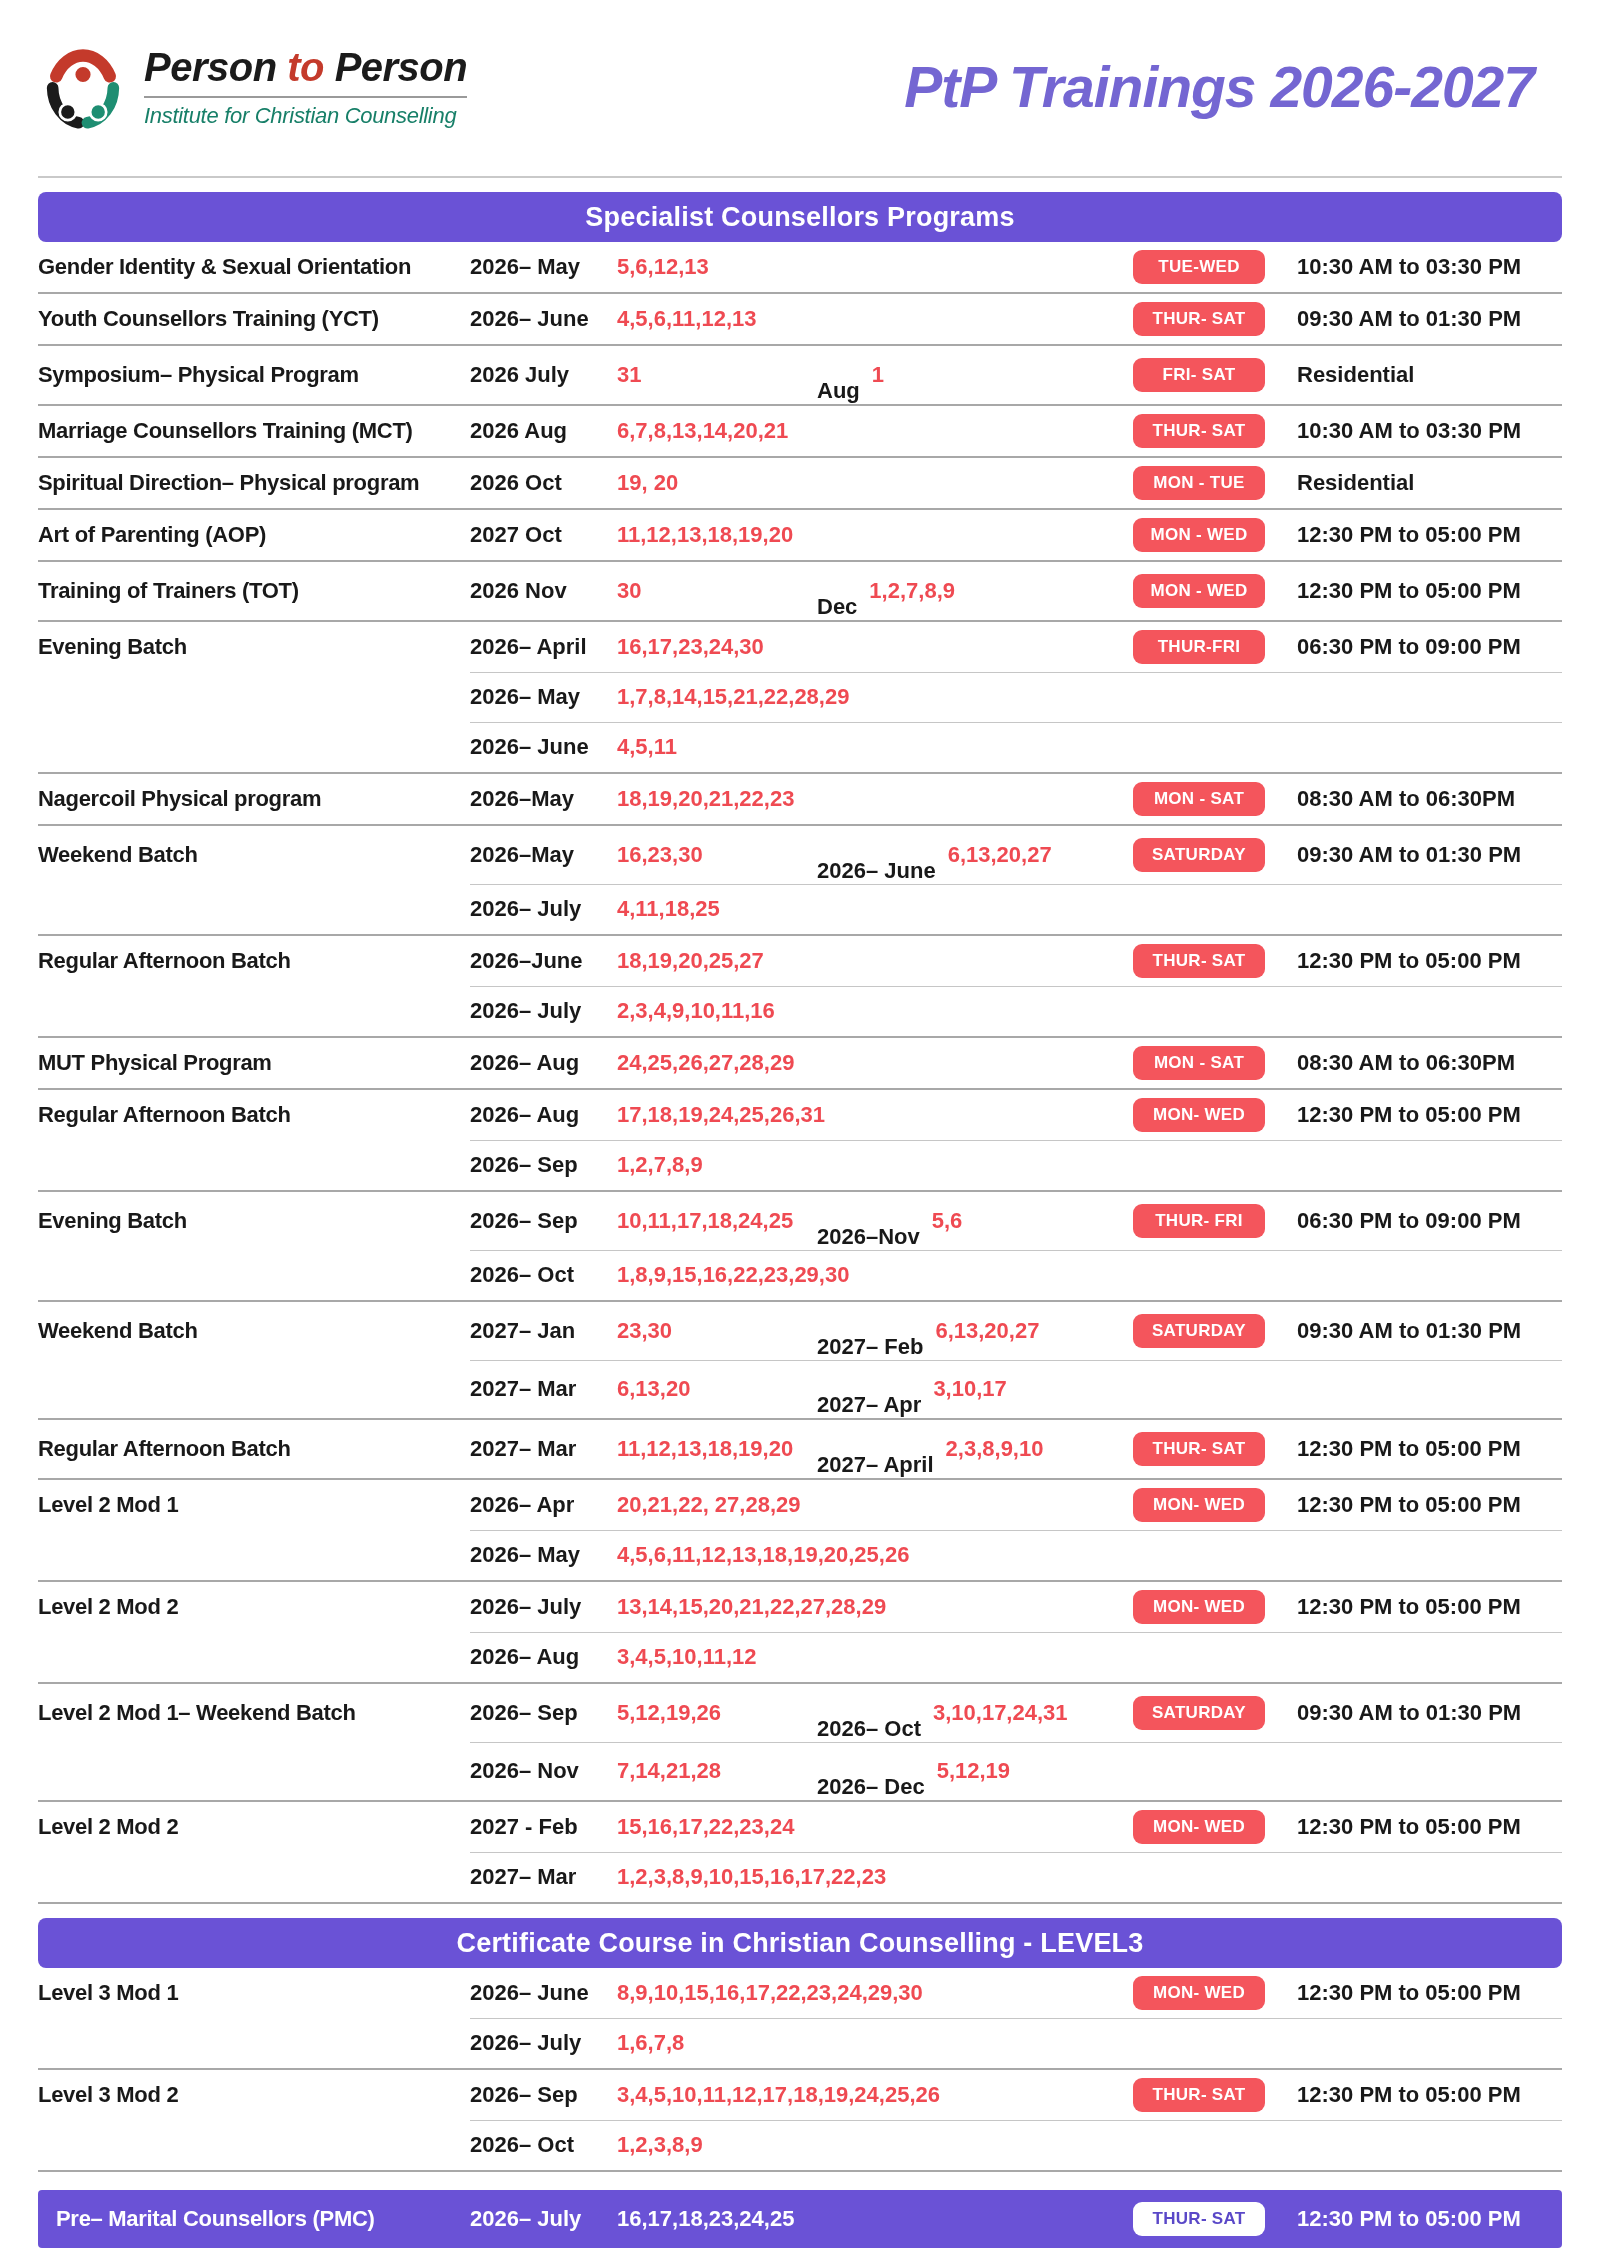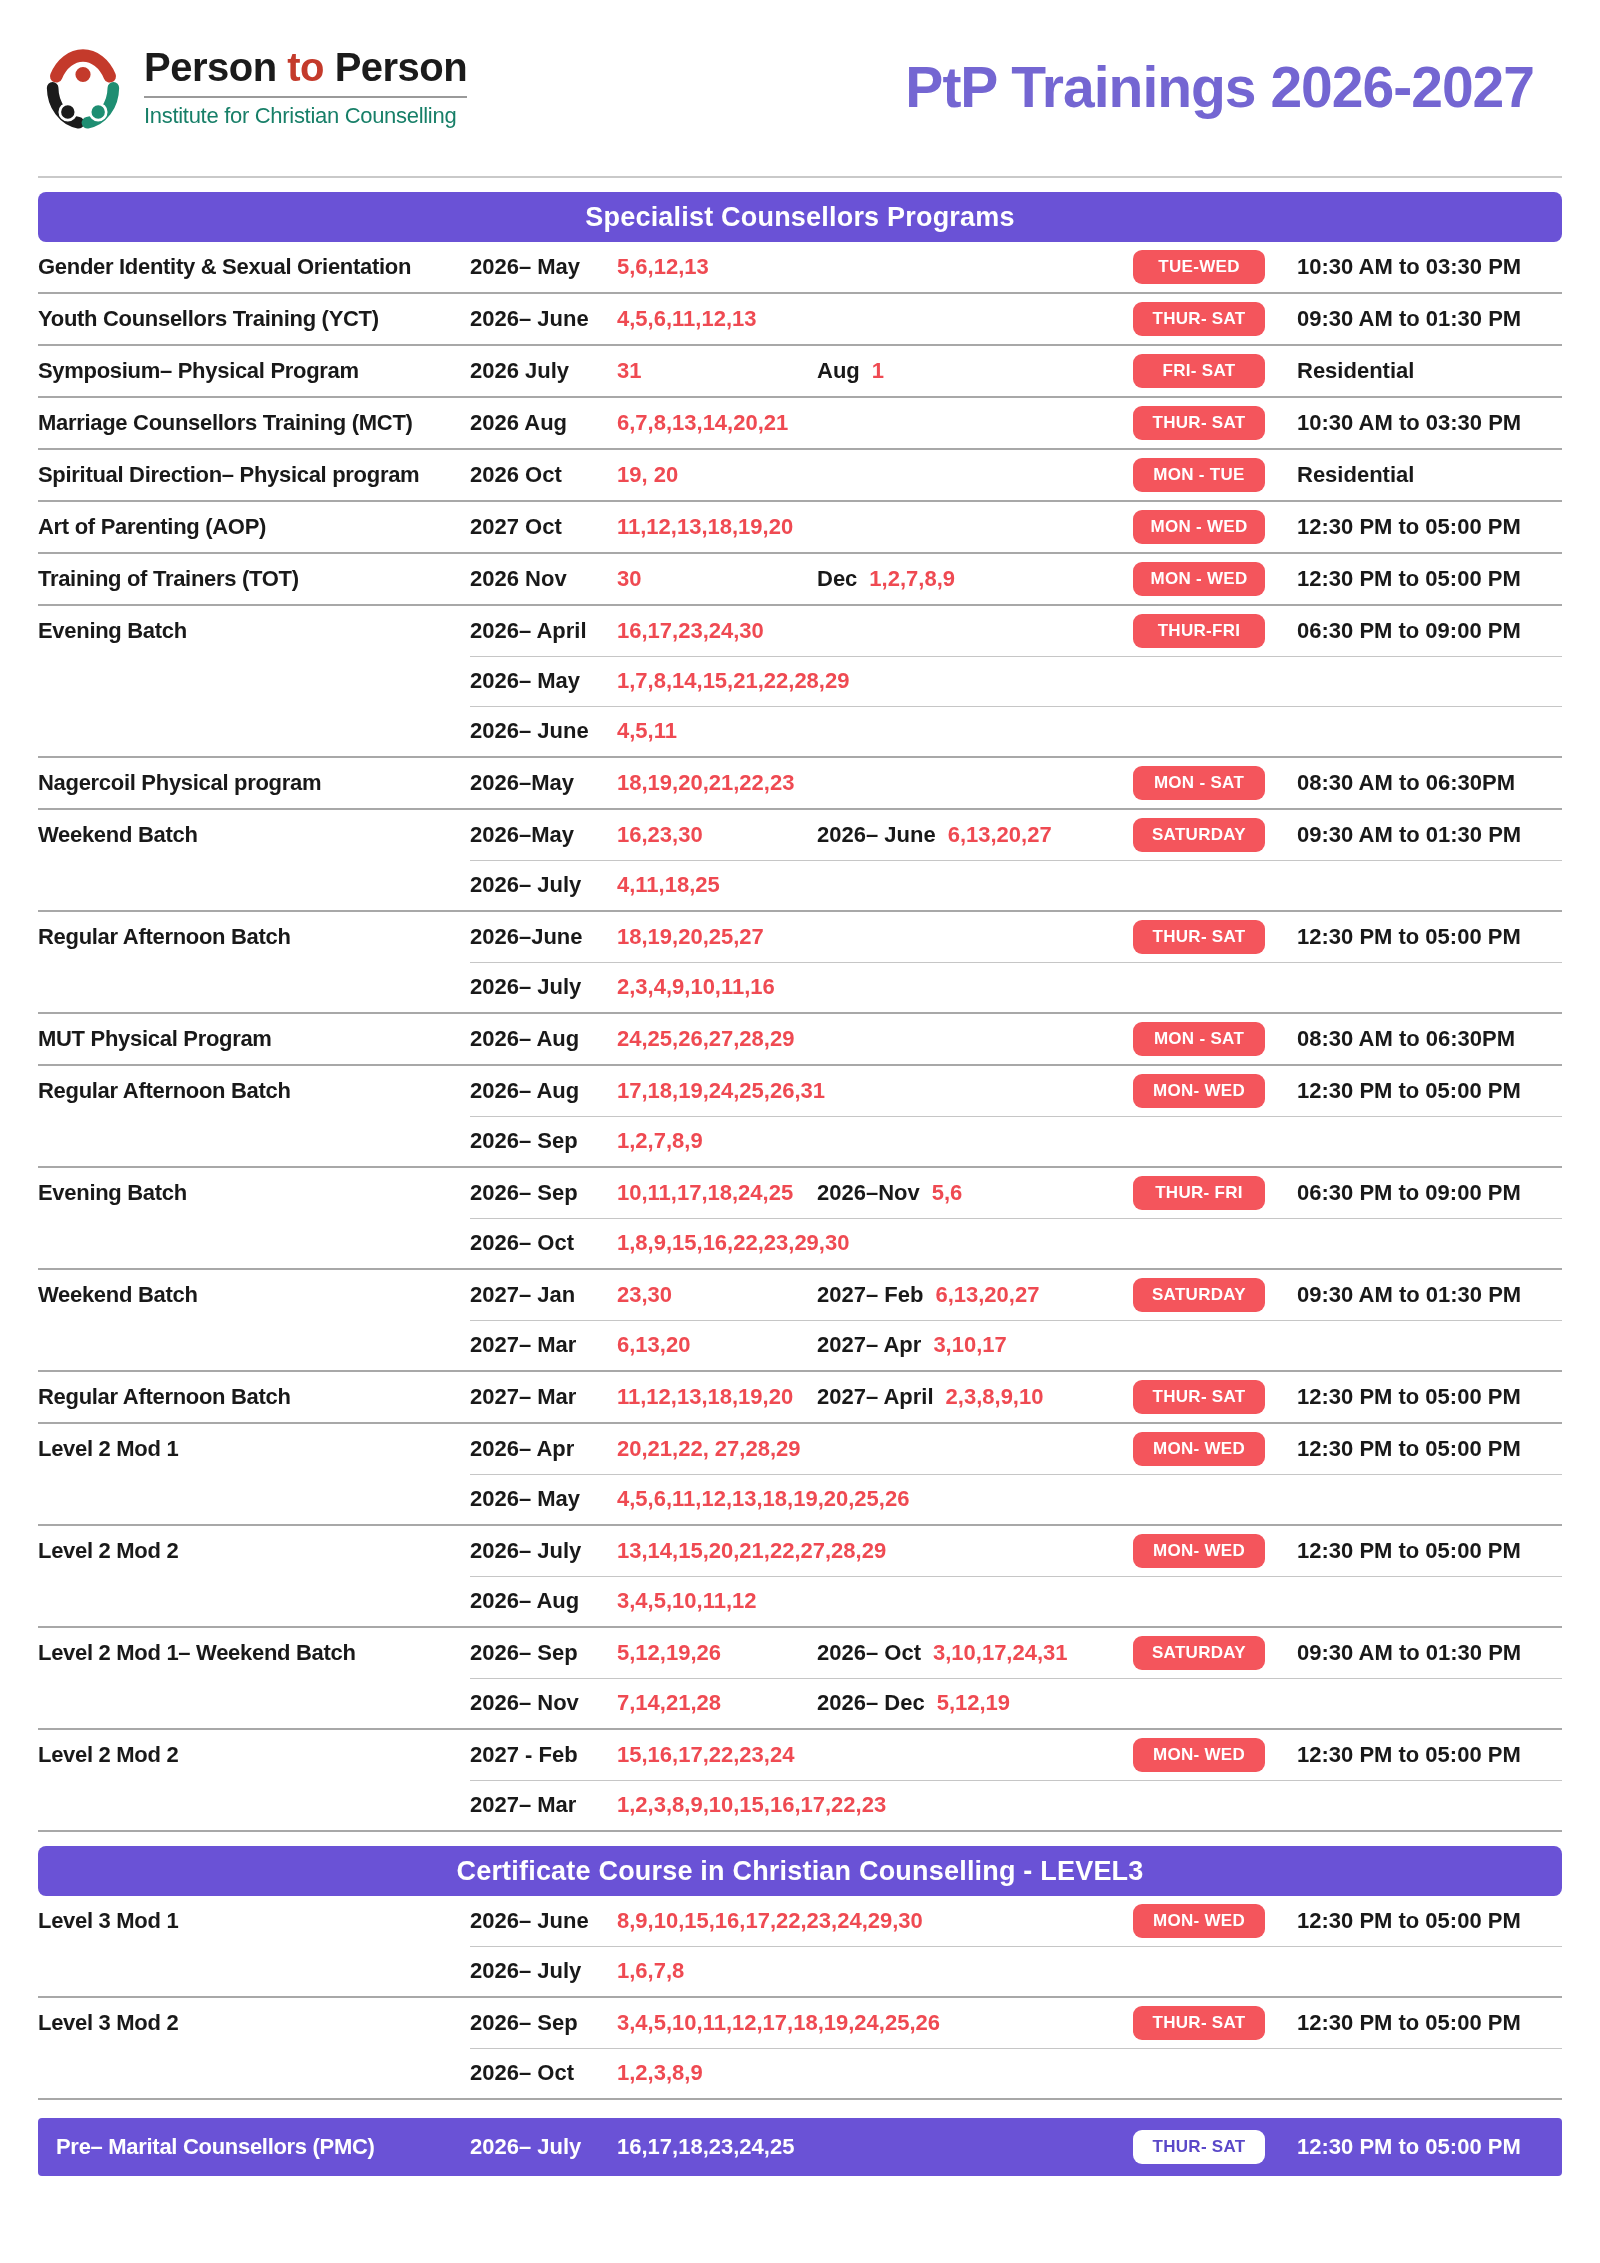--- a/index.html
+++ b/index.html
@@ -4,40 +4,40 @@
 <style>
   html,body{margin:0;padding:0;background:#fff;}
   body{
     width:1600px;height:2263px;overflow:hidden;
     font-family:"Liberation Sans",sans-serif;color:#191919;
     --purple:#6A52D6;--title-purple:#7466D2;--badge-red:#F4555C;--date-red:#EF4A52;
     --logo-teal:#177F68;--logo-red:#C43A2B;--footer-red:#EE3D45;--footer-navy:#20203E;
   }
   .page{padding:0 38px;}
   
-  .header{display:flex;align-items:center;padding-top:24px;height:126px;}
+  .header{display:flex;align-items:center;padding-top:24px;height:126px;font-style:italic;}
   .logo{display:flex;align-items:center;gap:16px;}
   .logo-line1{font-size:40px;font-weight:600;letter-spacing:-0.5px;color:#1b1b1b;white-space:nowrap;}
   .logo-line1 .to{color:var(--logo-red);}
   .logo-rule{border-top:2px solid #9a9a9a;margin:6px 0 5px 0;}
   .logo-sub{font-size:22px;letter-spacing:-0.3px;color:var(--logo-teal);white-space:nowrap;}
   .title{margin-left:auto;font-size:57px;font-weight:700;letter-spacing:-1px;color:var(--title-purple);padding-right:28px;white-space:nowrap;}
   .header-rule{border-top:2px solid #c9c9c9;margin-top:26px;}
   
   .band{background:var(--purple);color:#fff;min-height:50px;border-radius:8px;display:flex;align-items:center;justify-content:center;margin-top:14px;}
   .band span{font-size:27px;font-weight:600;letter-spacing:0.2px;}
   .sec-body{border-bottom:2px solid #a8a8a8;}
   .group + .group{border-top:2px solid #a8a8a8;}
   .line{display:flex;align-items:center;min-height:50px;position:relative;justify-content:space-between;}
   .line + .line::before{content:"";position:absolute;left:432px;right:0;top:0;border-top:1px solid #c6c6c6;}
   .col-name{width:432px;flex:none;font-size:22px;font-weight:700;letter-spacing:-0.3px;white-space:nowrap;}
   .col-m1{width:147px;flex:none;font-size:22px;font-weight:700;white-space:nowrap;}
   .col-d1{width:200px;flex:none;font-size:22px;font-weight:700;color:var(--date-red);white-space:nowrap;}
   .col-mid{width:288px;flex:none;display:flex;align-items:center;gap:12px;font-size:22px;font-weight:700;white-space:nowrap;}
-  .col-mid .m2{color:#191919;}
+  .col-mid .m2{color:#191919;margin-top:32px;}
   .col-mid .d2{color:var(--date-red);}
   .col-badge{width:148px;flex:none;display:flex;padding-left:28px;}
   .badge{background:var(--badge-red);color:#fff;font-size:17px;font-weight:700;letter-spacing:0.3px;width:132px;padding:7px 0;text-align:center;border-radius:9px;box-sizing:border-box;}
   .col-time{flex:1;font-size:22px;font-weight:700;padding-left:16px;white-space:nowrap;}
   
   .pmc{background:var(--purple);border-radius:4px;min-height:58px;display:flex;align-items:center;margin-top:18px;color:#fff;}
   .pmc .col-name{color:#fff;padding-left:18px;width:414px;}
   .pmc .col-m1,.pmc .col-d1,.pmc .col-time{color:#fff;}
   .badge-inverse{background:#fff;color:#5A48C8;}
 </style>

